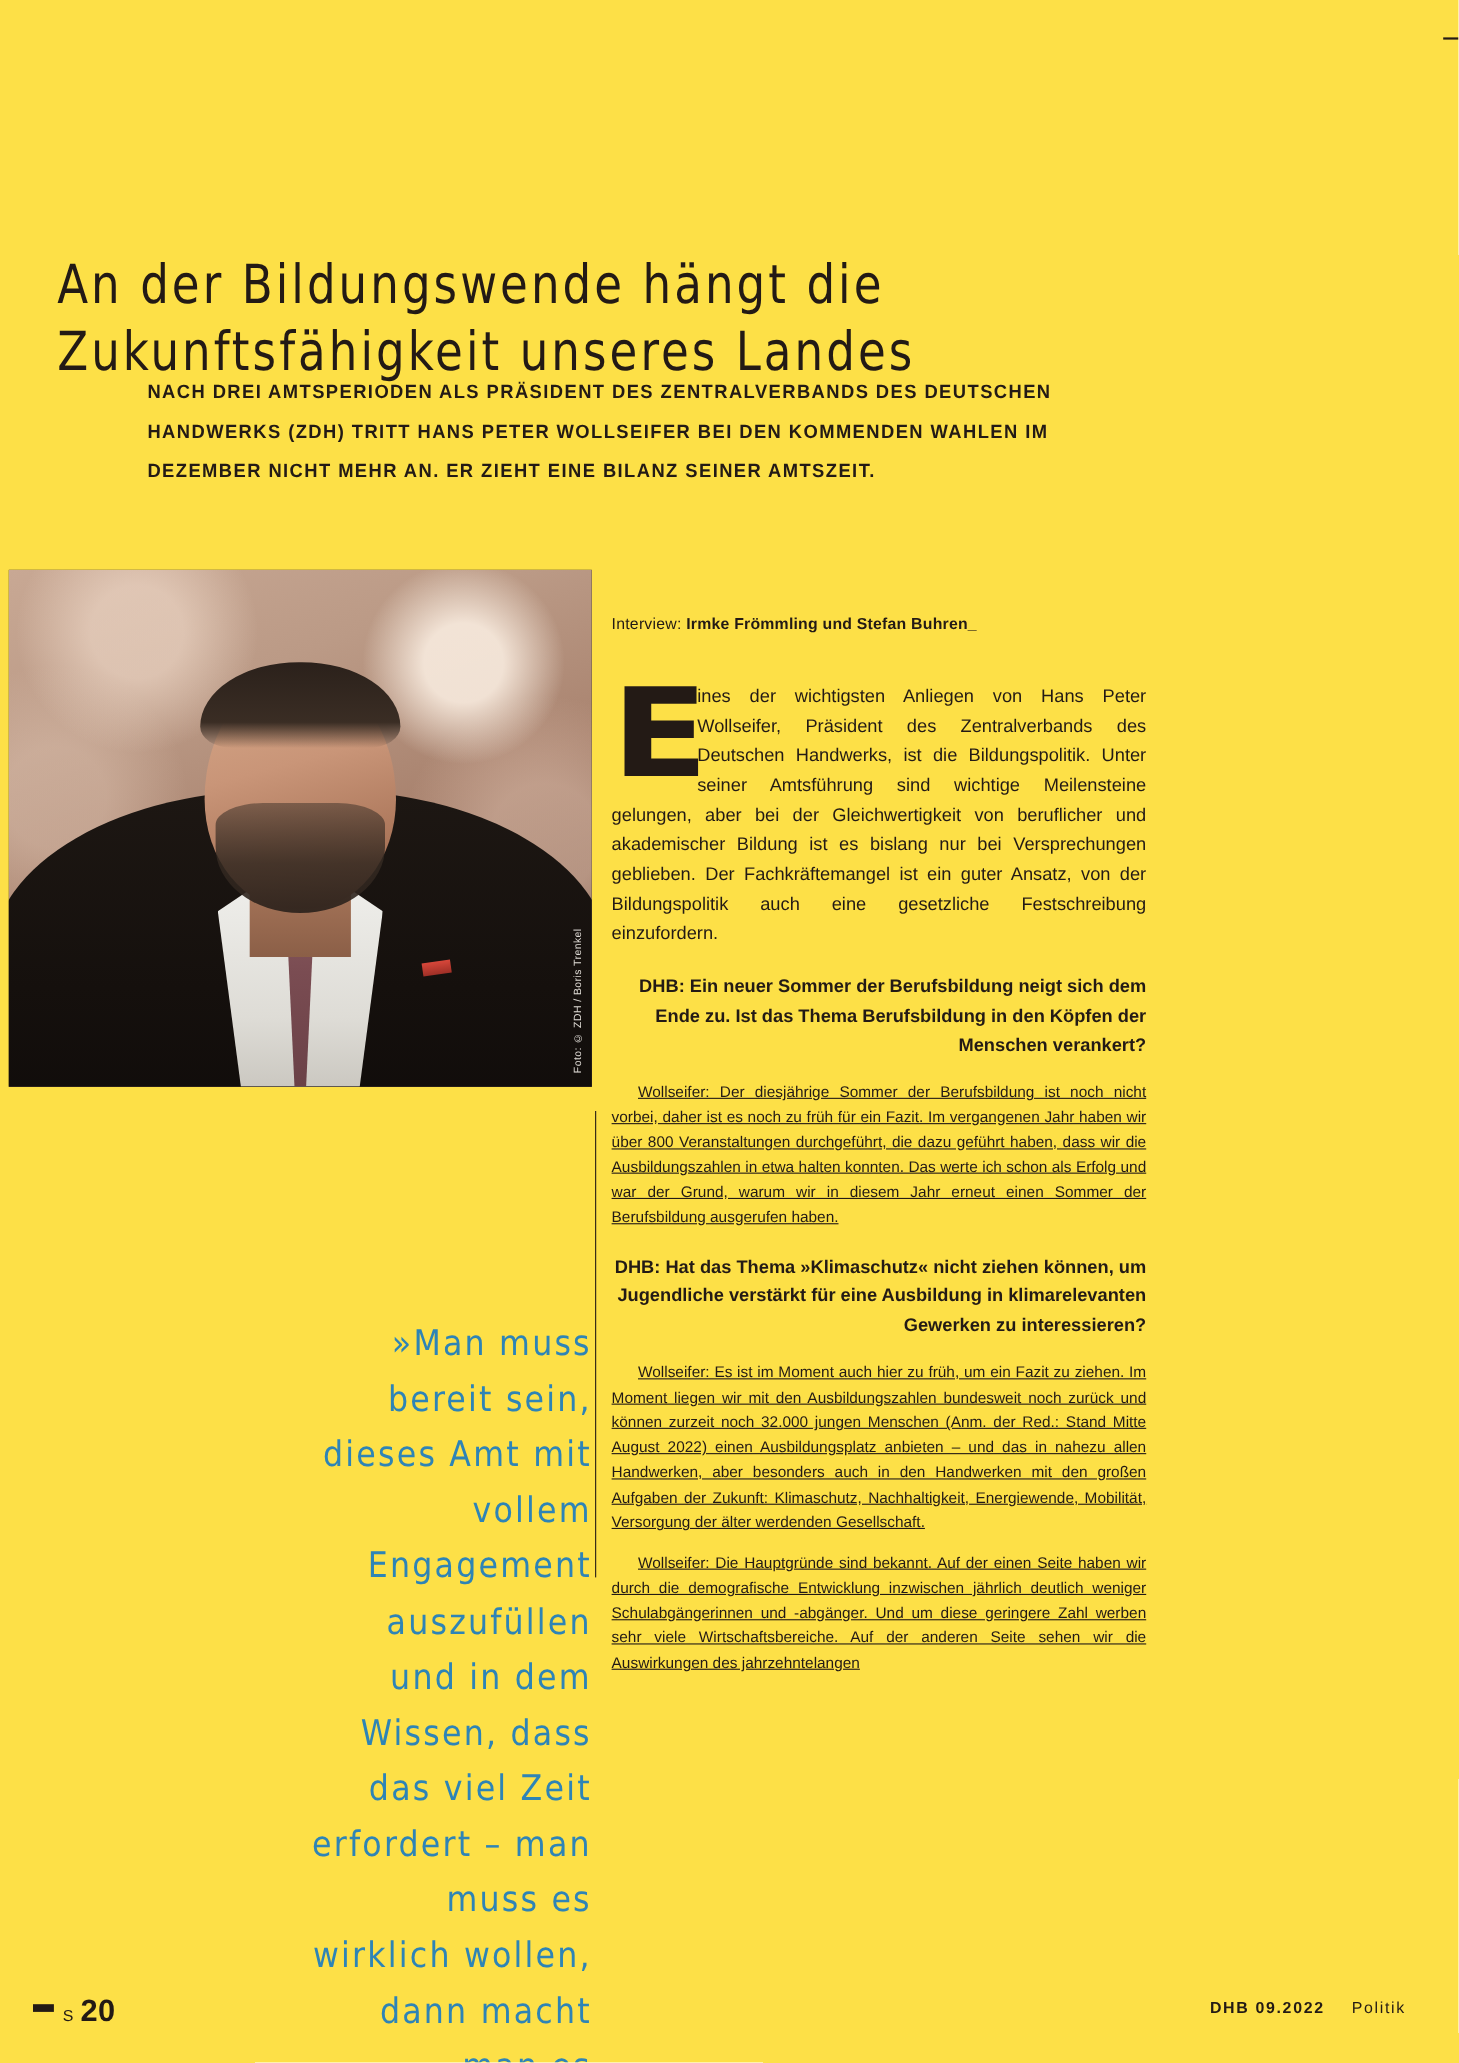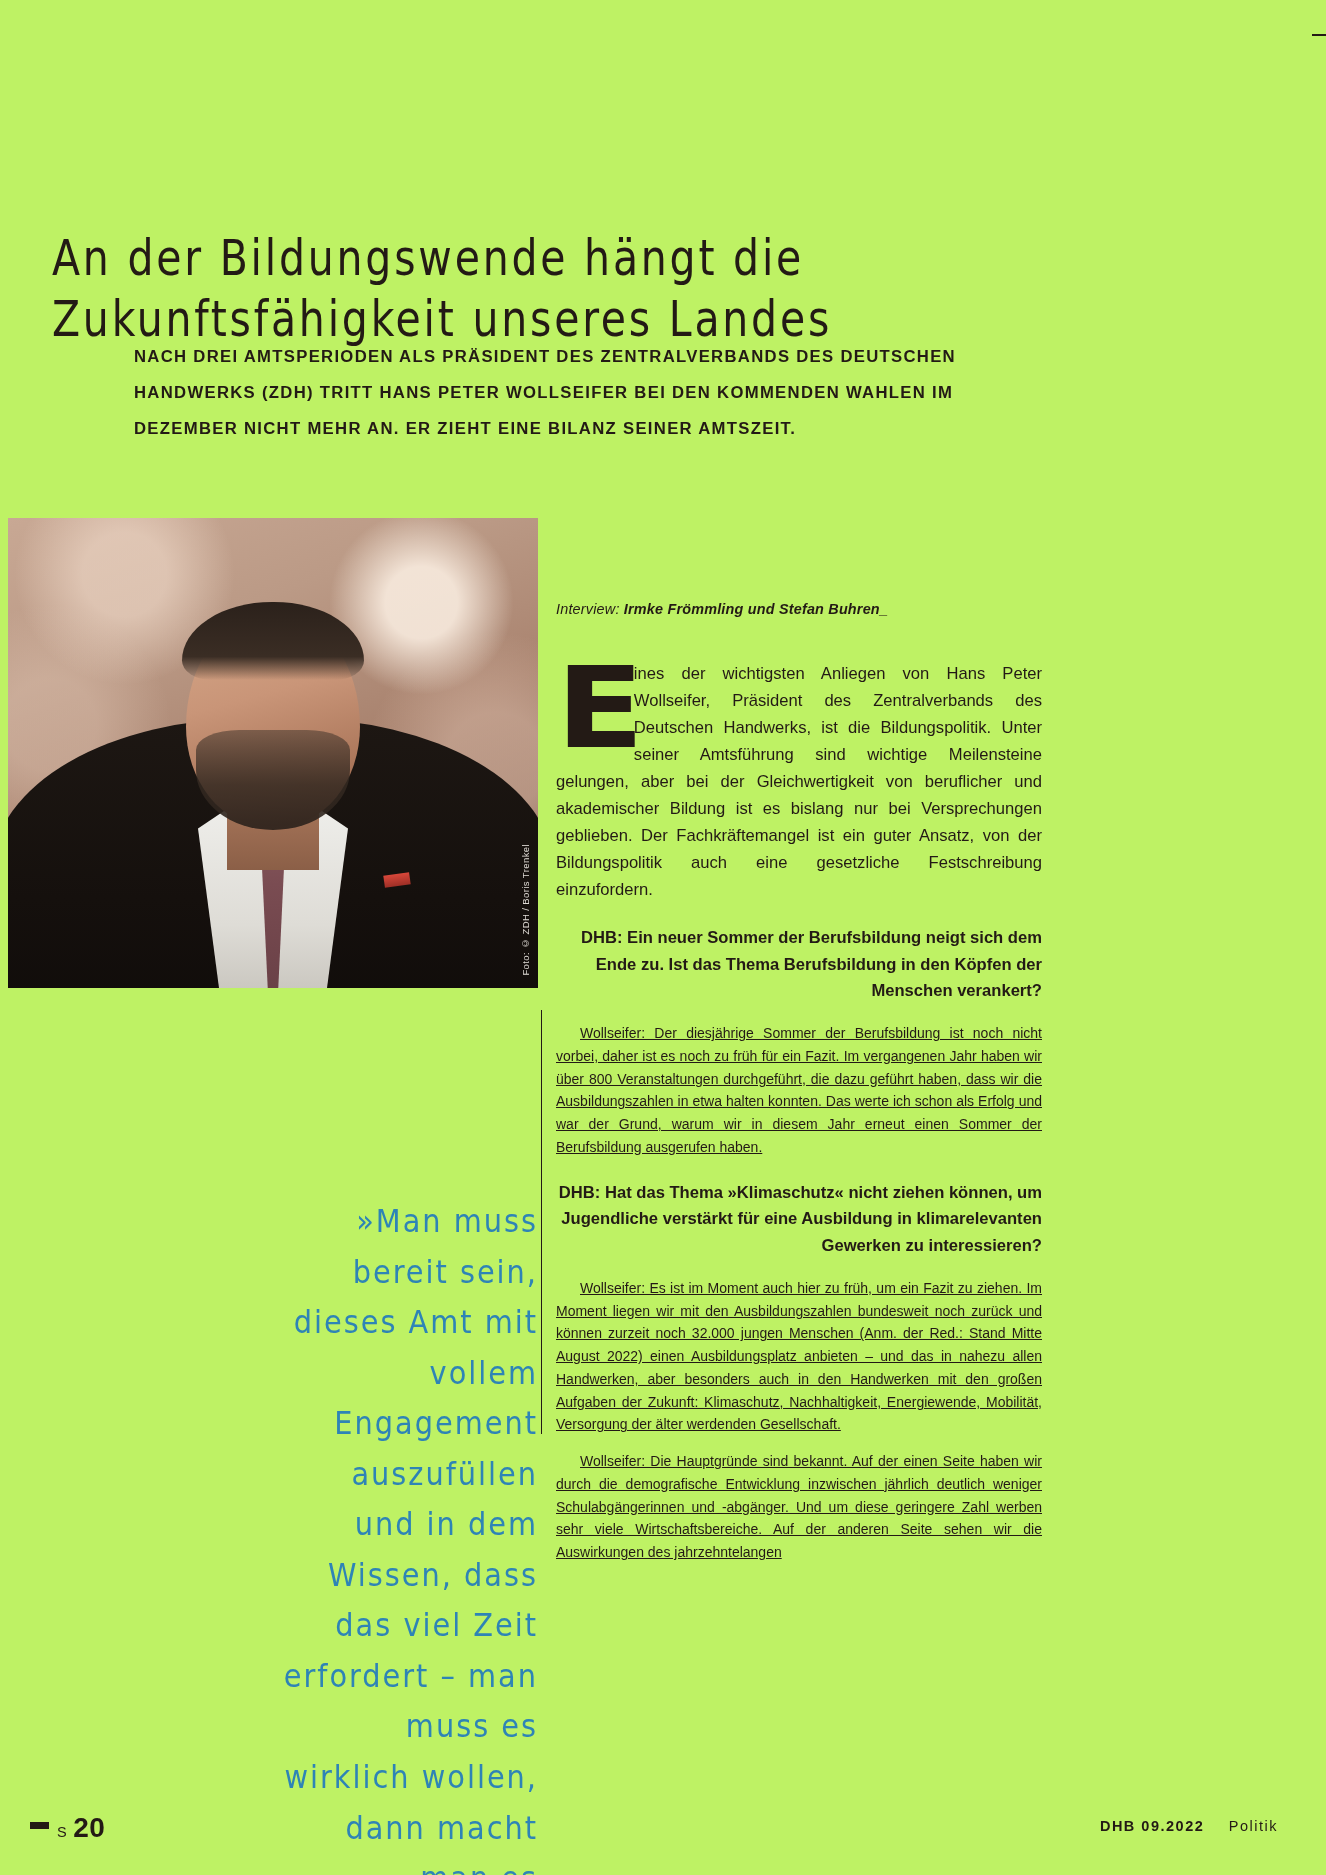--- a/index.html
+++ b/index.html
@@ -11,21 +11,21 @@
   body {
     font-family: "Liberation Sans", sans-serif;
     color: #231a15;
     -webkit-font-smoothing: antialiased;
   }
 
   .page {
     position: relative;
     width: 1326px;
     height: 1875px;
-    background: #bef264;
+    background: #fde047;
     overflow: hidden;
   }
 
   
   .trim-mark {
     position: absolute;
     top: 34px;
     right: 0px;
     width: 14px;
     height: 2px;
@@ -252,25 +252,23 @@
     position: absolute;
     left: 556px;
     top: 560px;
     width: 486px;
     font-family: "Liberation Sans Narrow", "Liberation Sans", sans-serif;
     color: #231a15;
   }
 
   .interview-credit {
     font-size: 14.4px;
-    font-style: italic;
     letter-spacing: 0.2px;
     margin-bottom: 44px;
     white-space: nowrap;
-    margin-top: 41px;
   }
   .interview-credit b { font-weight: 700; }
 
   .lede {
     position: relative;
     font-size: 16.6px;
     line-height: 1.625;
     text-align: justify;
     text-justify: inter-word;
     hyphens: manual;

